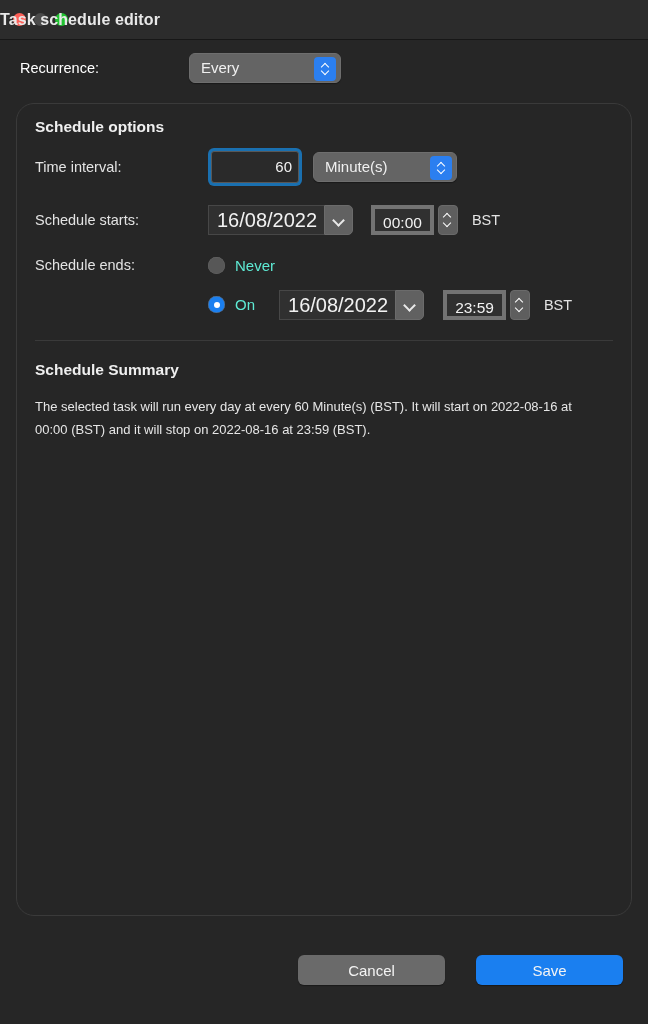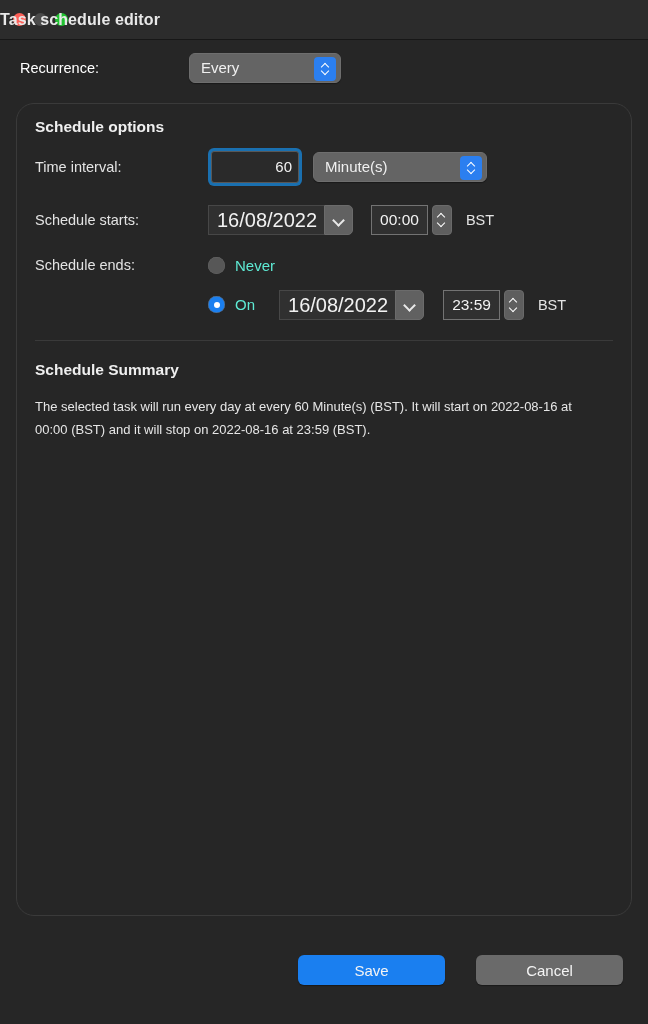--- a/index.html
+++ b/index.html
@@ -111,21 +111,21 @@
     transform: rotate(45deg);
   }
   .chev.down::before {
     border-left: none;
     border-top: none;
     border-right: 1.6px solid #fff;
     border-bottom: 1.6px solid #fff;
     top: -1px;
   }
   .popup-recurrence { width: 152px; }
-  .popup-unit { width: 174px; }
+  .popup-unit { width: 144px; }
 
   
   .groupbox {
     position: absolute;
     left: 16px;
     top: 103px;
     width: 616px;
     height: 813px;
     border: 1px solid #3a3a3a;
     border-radius: 18px;
@@ -215,21 +215,21 @@
     left: 1px; top: 0px;
     width: 7px; height: 7px;
     border-right: 2px solid #e9e9e9;
     border-bottom: 2px solid #e9e9e9;
     transform: rotate(45deg);
   }
 
   
   .timefield {
     background: #303030;
-    border: 1px solid #737373;
+    border: 4px solid #737373;
     color: #f2f2f2;
     font-size: 15.5px;
     height: 30px;
     line-height: 28px;
     padding: 0 8px;
     box-sizing: border-box;
     display: inline-block;
   }
   .stepper-grey {
     width: 20px;
@@ -439,17 +439,17 @@
       <div class="divider"></div>
     </div>
 
     <div class="summary">
       <div class="summary-title">Schedule Summary</div>
       <p class="summary-text">The selected task will run every day at every 60 Minute(s) (BST). It will start on 2022-08-16 at 00:00 (BST) and it will stop on 2022-08-16 at 23:59 (BST).</p>
     </div>
   </div>
 
   <div class="footer">
+    <button class="btn btn-cancel">Cancel</button>
     <button class="btn btn-save">Save</button>
-    <button class="btn btn-cancel">Cancel</button>
   </div>
 
 </div>
 
 </body></html>

